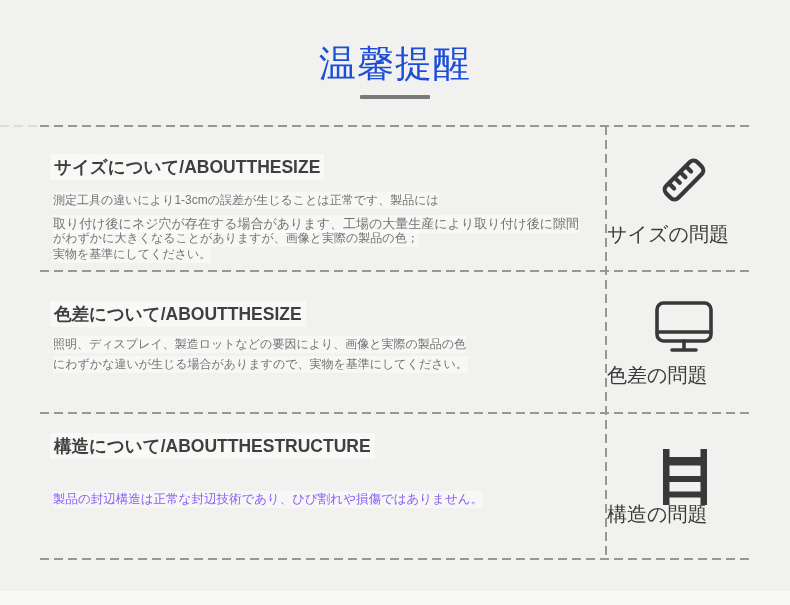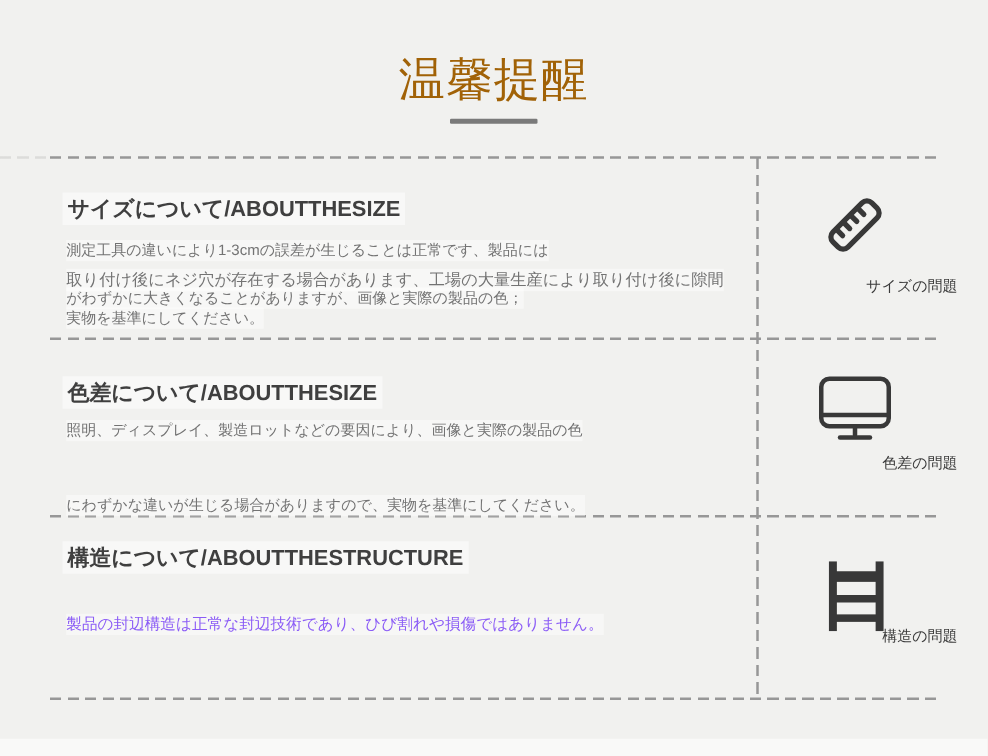--- a/index.html
+++ b/index.html
@@ -8,21 +8,21 @@
     background:#f1f1ef;
     font-family:"Liberation Sans","DejaVu Sans",sans-serif;
     -webkit-font-smoothing:antialiased;
   }
   .abs{position:absolute;text-align:right;}
 
   
   .page-title{
     left:0;right:0;top:44px;text-align:center;
     font-size:37px;line-height:40px;font-weight:500;
-    color:#a16207;letter-spacing:1px;
+    color:#1d4ed8;letter-spacing:1px;
   }
   .title-underline{
     left:50%;top:95px;transform:translateX(-50%);
     width:70px;height:4px;background:#7a7a7a;border-radius:1px;
   }
 
   
   .h-dash{
     height:2px;
     background:repeating-linear-gradient(90deg,#979797 0,#979797 9px,transparent 9px,transparent 14px);
@@ -42,22 +42,22 @@
   }
   .body-line{
     font-size:12px;color:#737373;white-space:nowrap;
     background:rgba(255,255,255,.45);
   }
   .body-line.small{font-size:13px;color:#737373;}
   .body-line.tiny{font-size:12.5px;color:#8b5cf6;}
 
   .icon-box{display:flex;align-items:center;justify-content:center;}
   .icon-label{
-    left:620px;width:146px;text-align:right;
-    font-size:12px;font-weight:500;color:#3a3a3a;white-space:nowrap;
+    left:607px;width:146px;text-align:left;
+    font-size:20px;font-weight:500;color:#3a3a3a;white-space:nowrap;
   }
 
   .bottom-band{left:0;bottom:0;width:790px;height:14px;background:#f9f9f8;}
 </style>
 </head>
 <body>
 
 <div class="abs page-title">温馨提醒</div>
 <div class="abs title-underline"></div>
 
@@ -82,21 +82,21 @@
       <line x1="23" y1="20" x2="23" y2="27"></line>
       <line x1="31" y1="20" x2="31" y2="27"></line>
       <line x1="39" y1="20" x2="39" y2="27"></line>
     </g>
   </svg>
 </div>
 <div class="abs icon-label" style="top:221px;">サイズの問題</div>
 
 <div class="abs sec-heading" style="left:54px;top:301px;">色差について/ABOUTTHESIZE</div>
 <div class="abs body-line" style="left:53px;top:336px;">照明、ディスプレイ、製造ロットなどの要因により、画像と実際の製品の色</div>
-<div class="abs body-line" style="left:53px;top:356px;margin-top:40px;">にわずかな違いが生じる場合がありますので、実物を基準にしてください。</div>
+<div class="abs body-line" style="left:53px;top:356px;">にわずかな違いが生じる場合がありますので、実物を基準にしてください。</div>
 
 <div class="abs icon-box" style="left:654px;top:300px;width:60px;height:54px;">
   <svg width="60" height="54" viewBox="0 0 60 54">
     <g fill="none" stroke="#383838" stroke-width="3.6" stroke-linecap="round">
       <rect x="3" y="3" width="54" height="38" rx="6.5"></rect>
       <line x1="3.5" y1="32" x2="56.5" y2="32"></line>
       <line x1="30" y1="41" x2="30" y2="48"></line>
       <line x1="18" y1="50" x2="42" y2="50"></line>
     </g>
   </svg>

